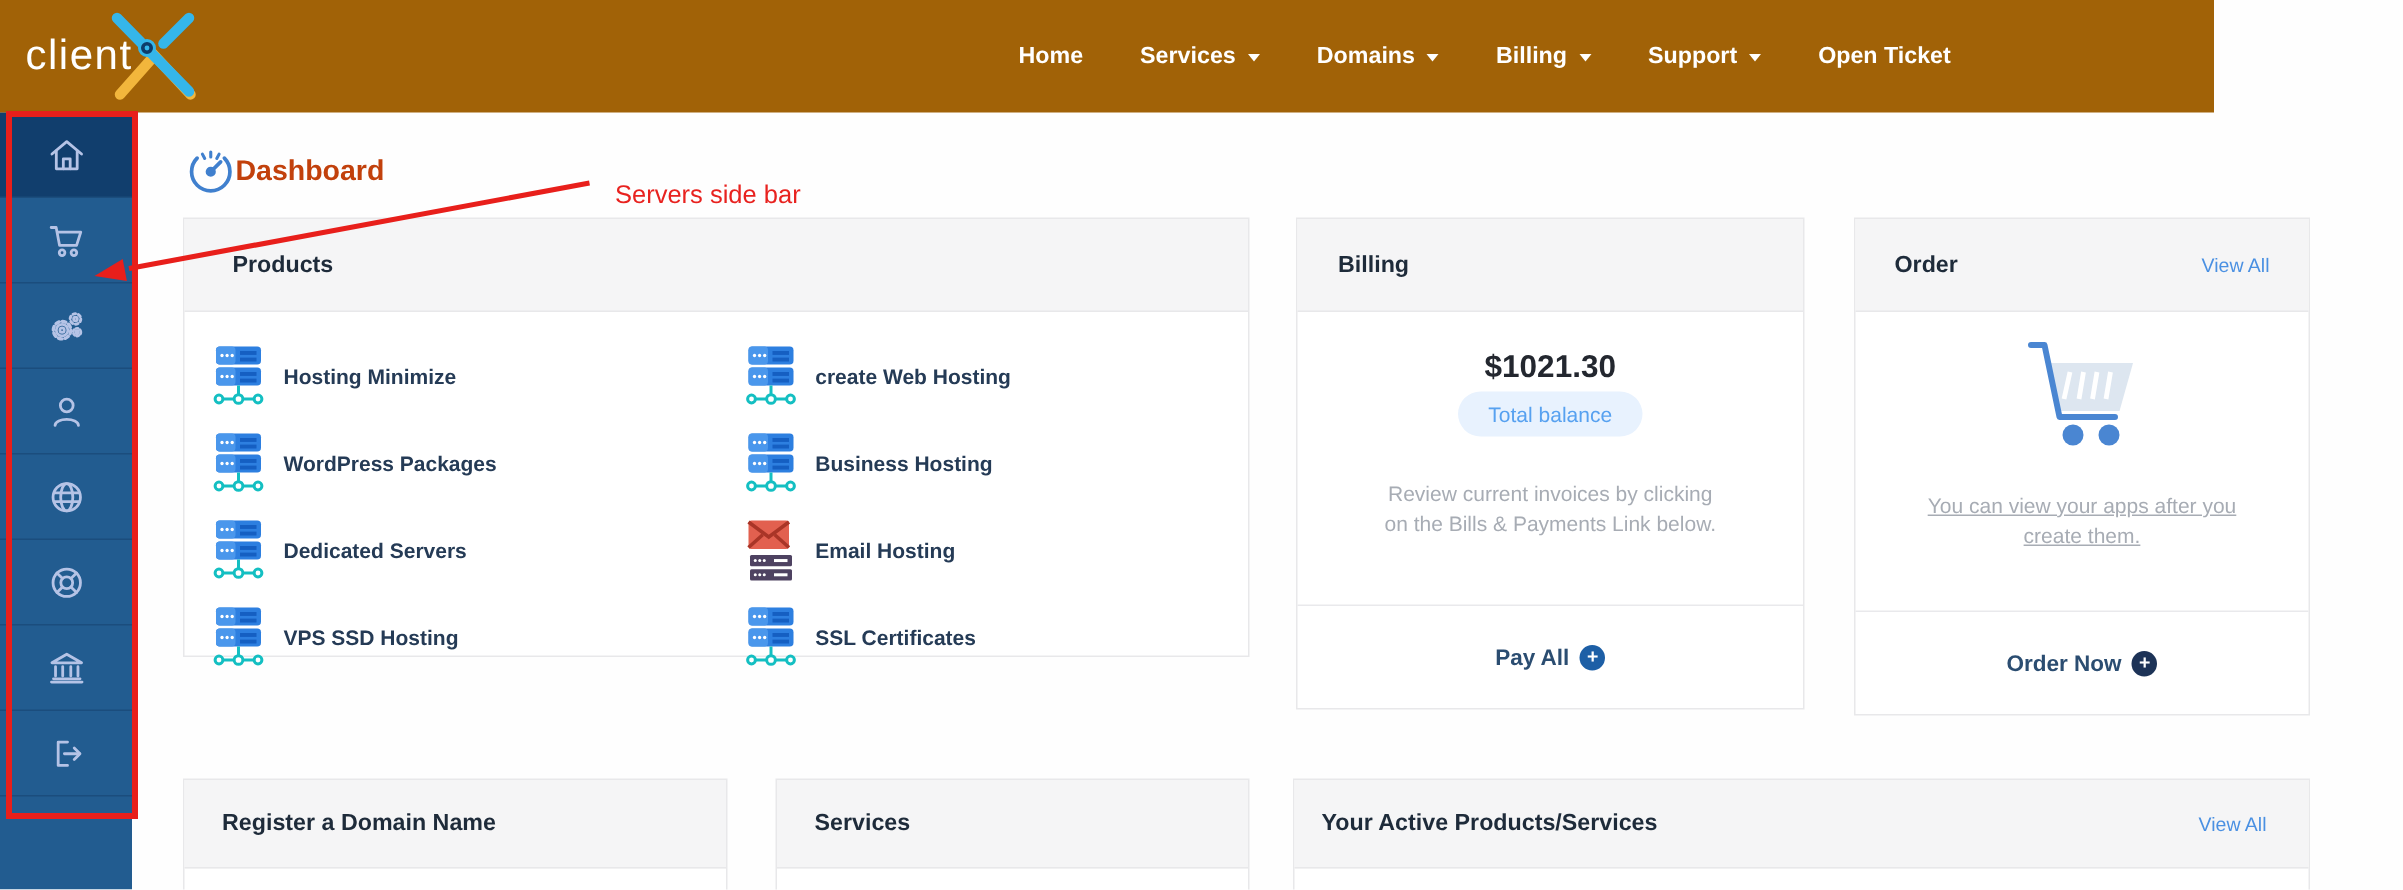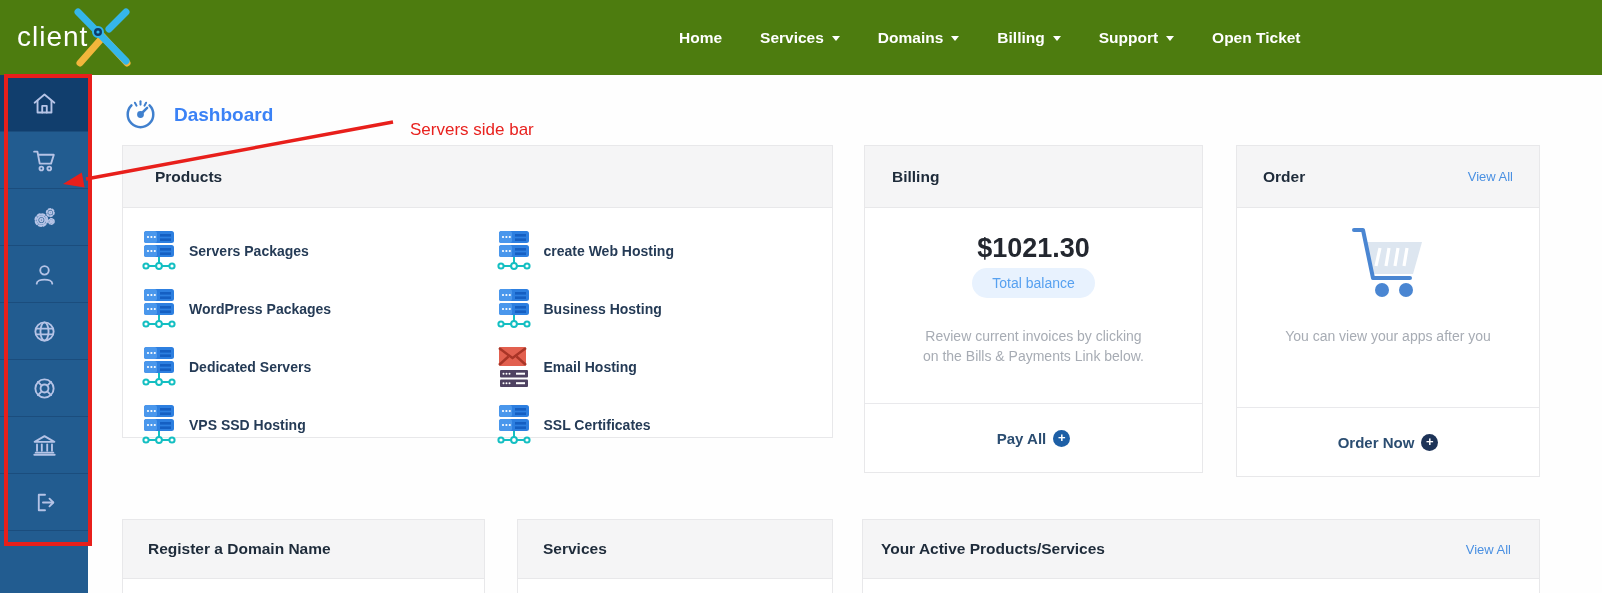--- a/index.html
+++ b/index.html
@@ -1,68 +1,68 @@
 <!DOCTYPE html>
 <html><head>
 <meta charset="utf-8">
 <style>
   * { margin:0; padding:0; box-sizing:border-box; }
   html,body { width:1602px; height:593px; }
   body { font-family:"Liberation Sans", sans-serif; background:#ffffff; }
   #page { position:relative; width:1602px; height:593px; overflow:hidden; background:#fefefe; }
 
   
-  .navbar { position:absolute; left:0; top:0; width:1602px; height:75px; background:#4d7c0f; z-index:5; }
+  .navbar { position:absolute; left:0; top:0; width:1476px; height:75px; background:#a16207; z-index:5; }
   .logo { position:absolute; left:14px; top:0; width:140px; height:75px; }
   .logo-x { position:absolute; left:54px; top:6px; }
   .logo-text { position:absolute; left:3px; top:21px; color:#ffffff; font-size:28px; font-weight:400; letter-spacing:1px; z-index:2; }
   .nav-menu { position:absolute; left:660px; top:0; height:75px; display:flex; align-items:center; }
   .nav-item { display:flex; align-items:center; padding:0 19px; color:#ffffff; font-size:15.5px; font-weight:700; cursor:pointer; text-decoration:none; }
   .caret { display:inline-block; width:0; height:0; border-left:4.5px solid transparent; border-right:4.5px solid transparent; border-top:5px solid #ffffff; margin-left:8px; margin-top:2px; }
 
   
   .sidebar { position:absolute; left:0; top:75px; width:88px; height:518px; background:#225c90; z-index:4; }
   .side-item { width:88px; height:57px; display:flex; align-items:center; justify-content:center; border-bottom:1px solid #1b4d7d; cursor:pointer; }
   .side-item.active { background:#113e6d; }
   .side-item svg { stroke:#b5c3e6; fill:none; stroke-width:1.8; stroke-linecap:round; stroke-linejoin:round; }
 
   
   .anno-rect { position:absolute; left:4px; top:74px; width:88px; height:472px; border:4px solid #e81f1b; z-index:50; pointer-events:none; }
   .anno-svg { position:absolute; left:0; top:0; width:1602px; height:593px; z-index:51; pointer-events:none; }
   .anno-text { position:absolute; left:410px; top:120px; color:#e8221f; font-size:17px; z-index:51; }
 
   
   .page-head { position:absolute; left:124px; top:98px; display:flex; align-items:center; }
-  .page-title { margin-left:17px; font-size:19px; font-weight:700; color:#3b82f6; }
+  .page-title { font-size:19px; font-weight:700; color:#c2410c; }
 
   
   .card { position:absolute; background:#ffffff; border:1px solid #e8e8ea; }
   .card-head { height:62px; background:#f5f5f6; border-bottom:1px solid #e8e8ea; display:flex; align-items:center; justify-content:space-between; }
   .card-title { font-size:15.5px; font-weight:700; color:#1e2b3a; }
   .view-all { font-size:13px; color:#4a90e2; cursor:pointer; text-decoration:none; }
 
   .products-card { left:122px; top:145px; width:711px; height:293px; }
   .prod-grid { display:grid; grid-template-columns:1fr 1fr; padding-top:14px; }
   .prod-item { height:58px; display:flex; align-items:center; padding-left:19px; cursor:pointer; }
   .prod-label { margin-left:13px; font-size:14px; font-weight:700; color:#253b56; }
 
   .billing-card { left:864px; top:145px; width:339px; height:328px; }
-  .amount { margin-top:25px; text-align:center; font-size:27px; font-weight:700; color:#23272f; }
+  .amount { margin-top:25px; text-align:center; font-size:21px; font-weight:700; color:#23272f; }
   .pill-wrap { text-align:center; margin-top:4px; }
   .pill { display:inline-block; padding:7px 20px; border-radius:16px; background:#e8f2fe; color:#57a1f0; font-size:14px; }
   .muted { margin-top:28px; text-align:center; font-size:14px; color:#a7acb4; line-height:20px; }
   .card-foot { position:absolute; left:0; right:0; bottom:0; height:69px; border-top:1px solid #e9e9ec; display:flex; align-items:center; justify-content:center; cursor:pointer; }
   .foot-label { font-size:15px; font-weight:700; color:#2b4d71; }
   .plus-circle { width:17px; height:17px; margin-left:7px; border-radius:50%; color:#ffffff; font-size:13px; font-weight:700; line-height:16px; text-align:center; }
   .plus-blue { background:#1d5fa6; }
   .plus-navy { background:#1d3357; }
 
   .order-card { left:1236px; top:145px; width:304px; height:332px; }
   .cart-wrap { text-align:center; margin-top:16px; }
-  .order-card .muted { margin-top:22px; }
+  .order-card .muted { margin-top:22px;text-decoration:underline; }
 
   .register-card { left:122px; top:519px; width:363px; height:120px; }
   .services-card { left:517px; top:519px; width:316px; height:120px; }
   .active-card  { left:862px; top:519px; width:678px; height:120px; }
   .bottom-head { height:59px; }
 </style>
 </head>
 <body>
 
 <div id="page">
@@ -213,21 +213,21 @@
             <circle cx="12.8" cy="22" r="1.1" fill="#fff"></circle>
             <rect x="18" y="5" width="11" height="2.6" fill="#155fc2"></rect>
             <rect x="18" y="9.4" width="11" height="2.6" fill="#155fc2"></rect>
             <rect x="18" y="19" width="11" height="2.6" fill="#155fc2"></rect>
             <rect x="18" y="23.4" width="11" height="2.6" fill="#155fc2"></rect>
             <path d="M17,28 V37 M4,37 H30" stroke="#14bfc2" stroke-width="2" fill="none"></path>
             <circle cx="4" cy="37" r="2.6" fill="#fff" stroke="#14bfc2" stroke-width="2"></circle>
             <circle cx="17" cy="37" r="2.9" fill="#fff" stroke="#14bfc2" stroke-width="2"></circle>
             <circle cx="30" cy="37" r="2.6" fill="#fff" stroke="#14bfc2" stroke-width="2"></circle>
           </svg>
-        <span class="prod-label">Servers Packages</span>
+        <span class="prod-label">Hosting Minimize</span>
       </div>
 
       <div class="prod-item">
         <svg width="34" height="44" viewBox="0 0 34 44">
             <rect x="2" y="2" width="30" height="12" rx="2.5" fill="#2d7fe0"></rect>
             <rect x="2" y="16" width="30" height="12" rx="2.5" fill="#2d7fe0"></rect>
             <rect x="2" y="2" width="13" height="12" rx="2.5" fill="#4a97ec"></rect>
             <rect x="2" y="16" width="13" height="12" rx="2.5" fill="#4a97ec"></rect>
             <circle cx="6" cy="8" r="1.1" fill="#fff"></circle>
             <circle cx="9.4" cy="8" r="1.1" fill="#fff"></circle>
@@ -417,20 +417,21 @@
       <svg width="92" height="76" viewBox="0 0 92 76">
         <polygon points="24,18 80,18 71,50 31,50" fill="#dde6f0"></polygon>
         <path d="M38,24 L34,42 M47,24 L44,42 M56,24 L53,42 M65,24 L62,42" stroke="#ffffff" stroke-width="3.2"></path>
         <path d="M12,6 H21 L31,54 H68" stroke="#4a86d2" stroke-width="4" fill="none" stroke-linecap="round" stroke-linejoin="round"></path>
         <circle cx="40" cy="66" r="7" fill="#4a86d2"></circle>
           <circle cx="64" cy="66" r="7" fill="#4a86d2"></circle>
       </svg>
     </div>
     <div class="muted">
       <div>You can view your apps after you</div>
+      <div>create them.</div>
     </div>
     <div class="card-foot">
       <span class="foot-label">Order Now</span>
       <span class="plus-circle plus-navy">+</span>
     </div>
   </div>
 
   <div class="card register-card">
     <div class="card-head bottom-head" style="padding-left:25px;">
       <span class="card-title">Register a Domain Name</span>

